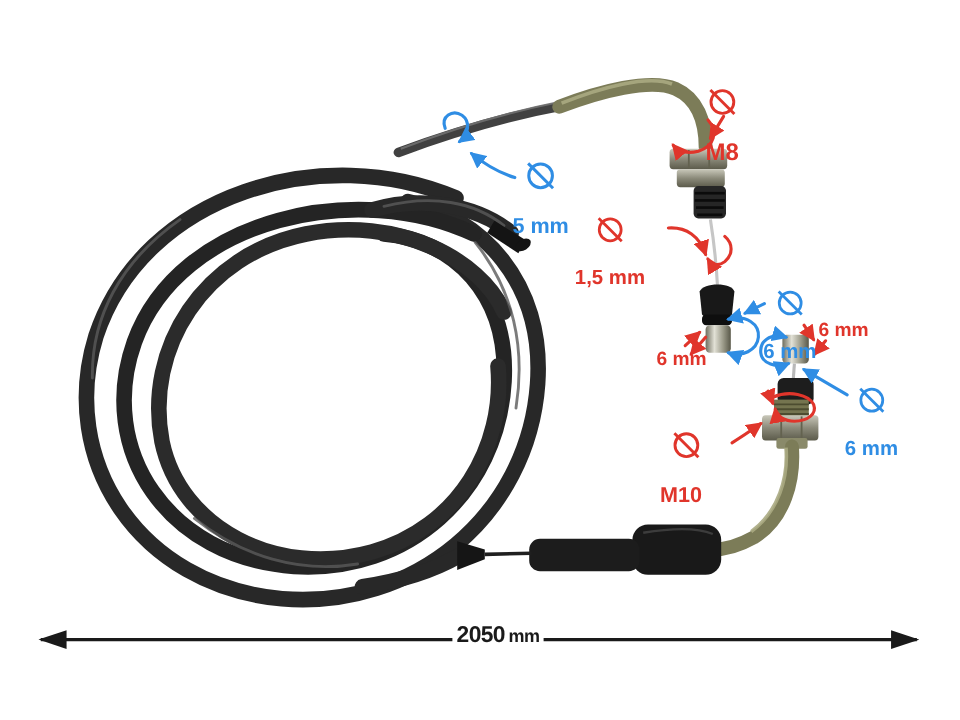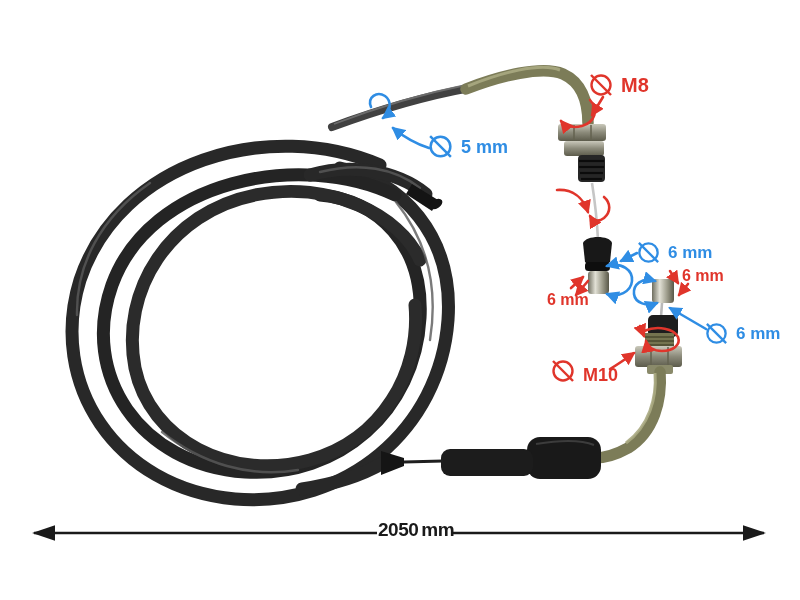--- a/index.html
+++ b/index.html
@@ -5,36 +5,36 @@
   :root{
     --red:#e0352b; --blue:#2f8de4; --dim_line:#1a1a1a; --background:#ffffff;
   }
   html,body{margin:0;padding:0;background:#fff;}
   .stage{
     position:relative;width:800px;height:600px;background:var(--background);
     overflow:hidden;font-family:"Liberation Sans", sans-serif;
   }
   .scene{position:absolute;left:0;top:0;}
   .label{
-    position:absolute;display:flex;align-items:center;gap:7px;
-    font-weight:bold;white-space:nowrap;line-height:1;
+    position:absolute;display:flex;align-items:center;gap:19px;
+    font-weight:bold;white-space:nowrap;line-height:1;flex-direction:column;
   }
   .label .dia{flex:0 0 auto;}
   .red{color:var(--red);}
   .blue{color:var(--blue);text-align:center;}
   .dia circle,.dia line{stroke:currentColor;fill:none;stroke-width:2.4;}
   .st-red{stroke:var(--red);fill:none;stroke-width:2.6;stroke-linecap:round;}
   .st-blue{stroke:var(--blue);fill:none;stroke-width:2.6;stroke-linecap:round;}
   .st-dim{stroke:var(--dim_line);fill:none;stroke-width:2.6;}
   .dim-text{
     position:absolute;left:378px;top:519px;width:74px;text-align:center;
     color:var(--dim_line);font-weight:bold;letter-spacing:-0.5px;
   }
   .dim-text .val{font-size:19px;}
-  .dim-text .unit{font-size:19px;margin-left:3px;}
+  .dim-text .unit{font-size:15px;margin-left:3px;}
   .fs20{font-size:20px;}
   .fs18{font-size:18px;}
   .fs17{font-size:17px;}
   .fs16{font-size:16px;}
 </style>
 </head>
 <body>
 
 <div class="stage">
 
@@ -166,20 +166,27 @@
   </div>
 
   <div class="label blue fs18" style="left:427px;top:133px;">
     <svg class="dia" width="27" height="27" viewBox="0 0 26 26">
       <circle cx="13" cy="13" r="9.5"></circle>
         <line x1="3" y1="3" x2="23" y2="23"></line>
     </svg>
     <span>5 mm</span>
   </div>
 
+  <div class="label red fs17" style="left:479px;top:179px;">
+    <svg class="dia" width="25" height="25" viewBox="0 0 26 26">
+      <circle cx="13" cy="13" r="9.5"></circle>
+        <line x1="3" y1="3" x2="23" y2="23"></line>
+    </svg>
+    <span>1,5 mm</span>
+  </div>
 
   <div class="label blue fs17" style="left:636px;top:240px;">
     <svg class="dia" width="25" height="25" viewBox="0 0 26 26">
       <circle cx="13" cy="13" r="9.5"></circle>
         <line x1="3" y1="3" x2="23" y2="23"></line>
     </svg>
     <span>6 mm</span>
   </div>
 
   <div class="label red fs16" style="left:547px;top:292px;">

